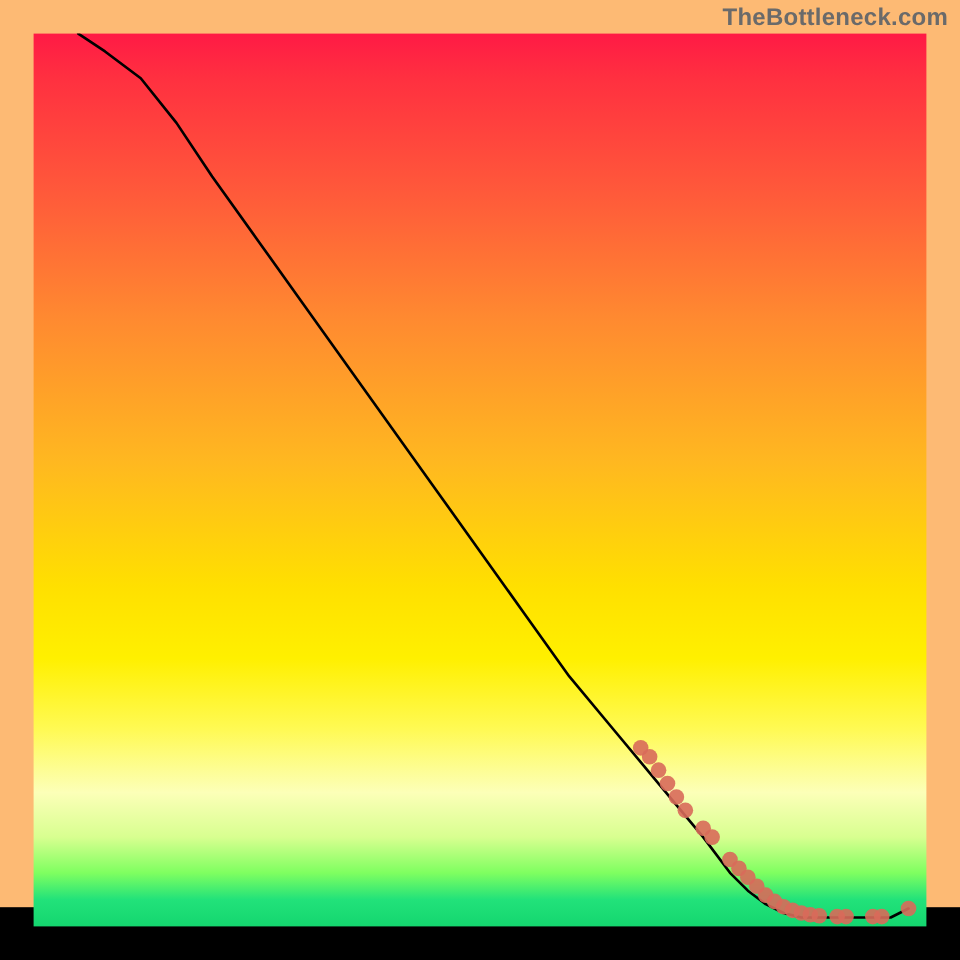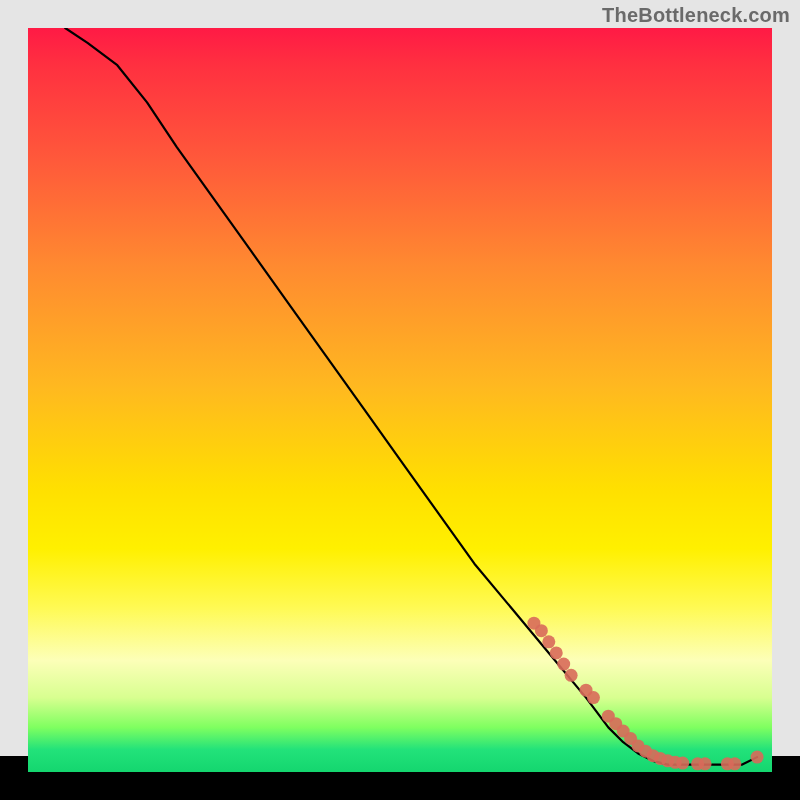--- a/index.html
+++ b/index.html
@@ -1,21 +1,21 @@
 <!DOCTYPE html>
 <html><head>
 <meta charset="utf-8">
 <style>
   * { margin: 0; padding: 0; box-sizing: border-box; }
   html, body { width: 800px; height: 800px; overflow: hidden; background: #000; }
   .container {
     position: relative;
     width: 800px;
     height: 756px;
-    background: #e5e5e5;
+    background: #fdba74;
   }
   .plot-area {
     position: absolute;
     left: 28px;
     top: 28px;
     width: 744px;
     height: 744px;
     background: linear-gradient(to bottom,
       #ff1a45 0%,
       #ff3040 5%,

